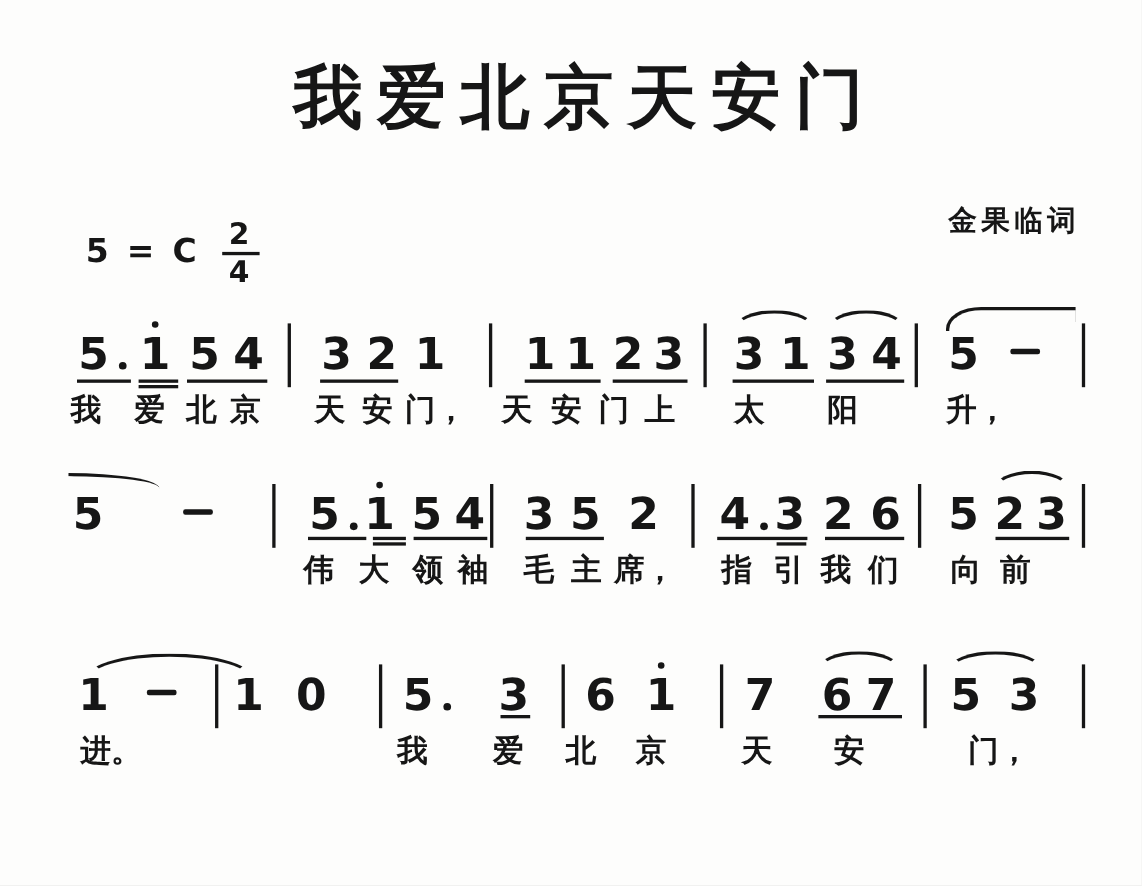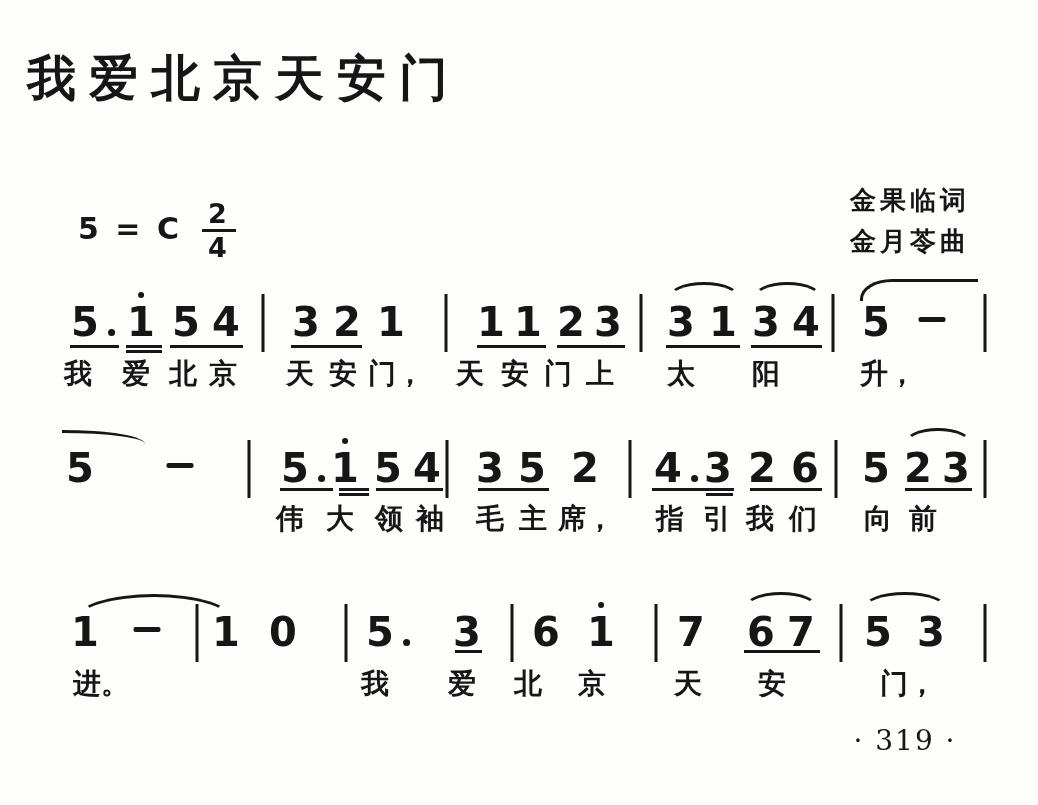--- a/index.html
+++ b/index.html
@@ -4,37 +4,37 @@
 <style>
   :root{ --ink:#161616; --paper:#fdfdfc; }
   html,body{margin:0;padding:0;background:#e8e8e8;}
   #page{
     position:relative; width:1038px; height:805px; margin:0 auto;
     background:var(--paper); overflow:hidden; color:var(--ink);
     font-family:"Liberation Sans",sans-serif;
   }
   
   .title{
-    position:absolute; left:0; right:0; top:46px; text-align:left;
-    font-size:49px; font-weight:700; letter-spacing:13px; text-indent:13px;
+    position:absolute; left:0; right:0; top:46px; text-align:center;
+    font-size:63px; font-weight:700; letter-spacing:13px; text-indent:13px;
     font-family:"Liberation Serif",serif;
     padding-left:14px;
   }
   .keysig{
     position:absolute; left:78px; top:198px; font:700 30px "DejaVu Sans",sans-serif;
     letter-spacing:3px; display:flex; align-items:center;
   }
   .frac{display:inline-flex; flex-direction:column; align-items:center; margin-left:20px; transform:translateY(2px);}
   .frac .fnum,.frac .fden{font:700 27px "DejaVu Sans",sans-serif; line-height:1.0;}
   .frac .fbar{width:34px; height:3px; background:var(--ink); margin:2px 0;}
   .tempo{
     position:absolute; left:66px; top:263px; font-size:23px; font-weight:700; letter-spacing:2px;
   }
   .credits{
-    position:absolute; right:68px; top:180px; 
+    position:absolute; right:56px; top:180px; 
     font-size:26px; font-weight:700; letter-spacing:4px; line-height:41px;
   }
   .pageno{
     position:absolute; left:905px; top:724px; transform:translateX(-50%);
     font:400 28px "DejaVu Serif",serif; letter-spacing:2px; white-space:nowrap;
   }
   
   #score{position:absolute; inset:0;}
   .note{
     position:absolute; transform:translateX(-50%);
@@ -74,21 +74,20 @@
     <span class="frac">
       <span class="fnum">2</span>
       <span class="fbar"></span>
       <span class="fden">4</span>
     </span>
   </div>
 
 
   <div class="credits">
     <div>金果临词</div>
-    <div>金月苓曲</div>
   </div>
 
   <div id="score">
       <div class="note" style="left: 85px; top: 302px;">5<div class="dotafter"></div></div>
       <div class="note" style="left: 141px; top: 302px;">1<div class="octdot"></div></div>
       <div class="note" style="left: 186px; top: 302px;">5</div>
       <div class="note" style="left: 226px; top: 302px;">4</div>
       <div class="barline" style="left: 263px; top: 294px;"></div>
       <div class="note" style="left: 306px; top: 302px;">3</div>
       <div class="note" style="left: 347px; top: 302px;">2</div>
@@ -205,15 +204,14 @@
       <div class="lyr" style="left: 101px; top: 670px;">进。</div>
       <div class="lyr" style="left: 375px; top: 670px;">我</div>
       <div class="lyr" style="left: 462px; top: 670px;">爱</div>
       <div class="lyr" style="left: 528px; top: 670px;">北</div>
       <div class="lyr" style="left: 592px; top: 670px;">京</div>
       <div class="lyr" style="left: 688px; top: 670px;">天</div>
       <div class="lyr" style="left: 772px; top: 670px;">安</div>
       <div class="lyr" style="left: 908px; top: 670px;">门，</div>
     </div>
 
-  <div class="pageno">· 319 ·</div>
 
 </div>
 
 </body></html>

